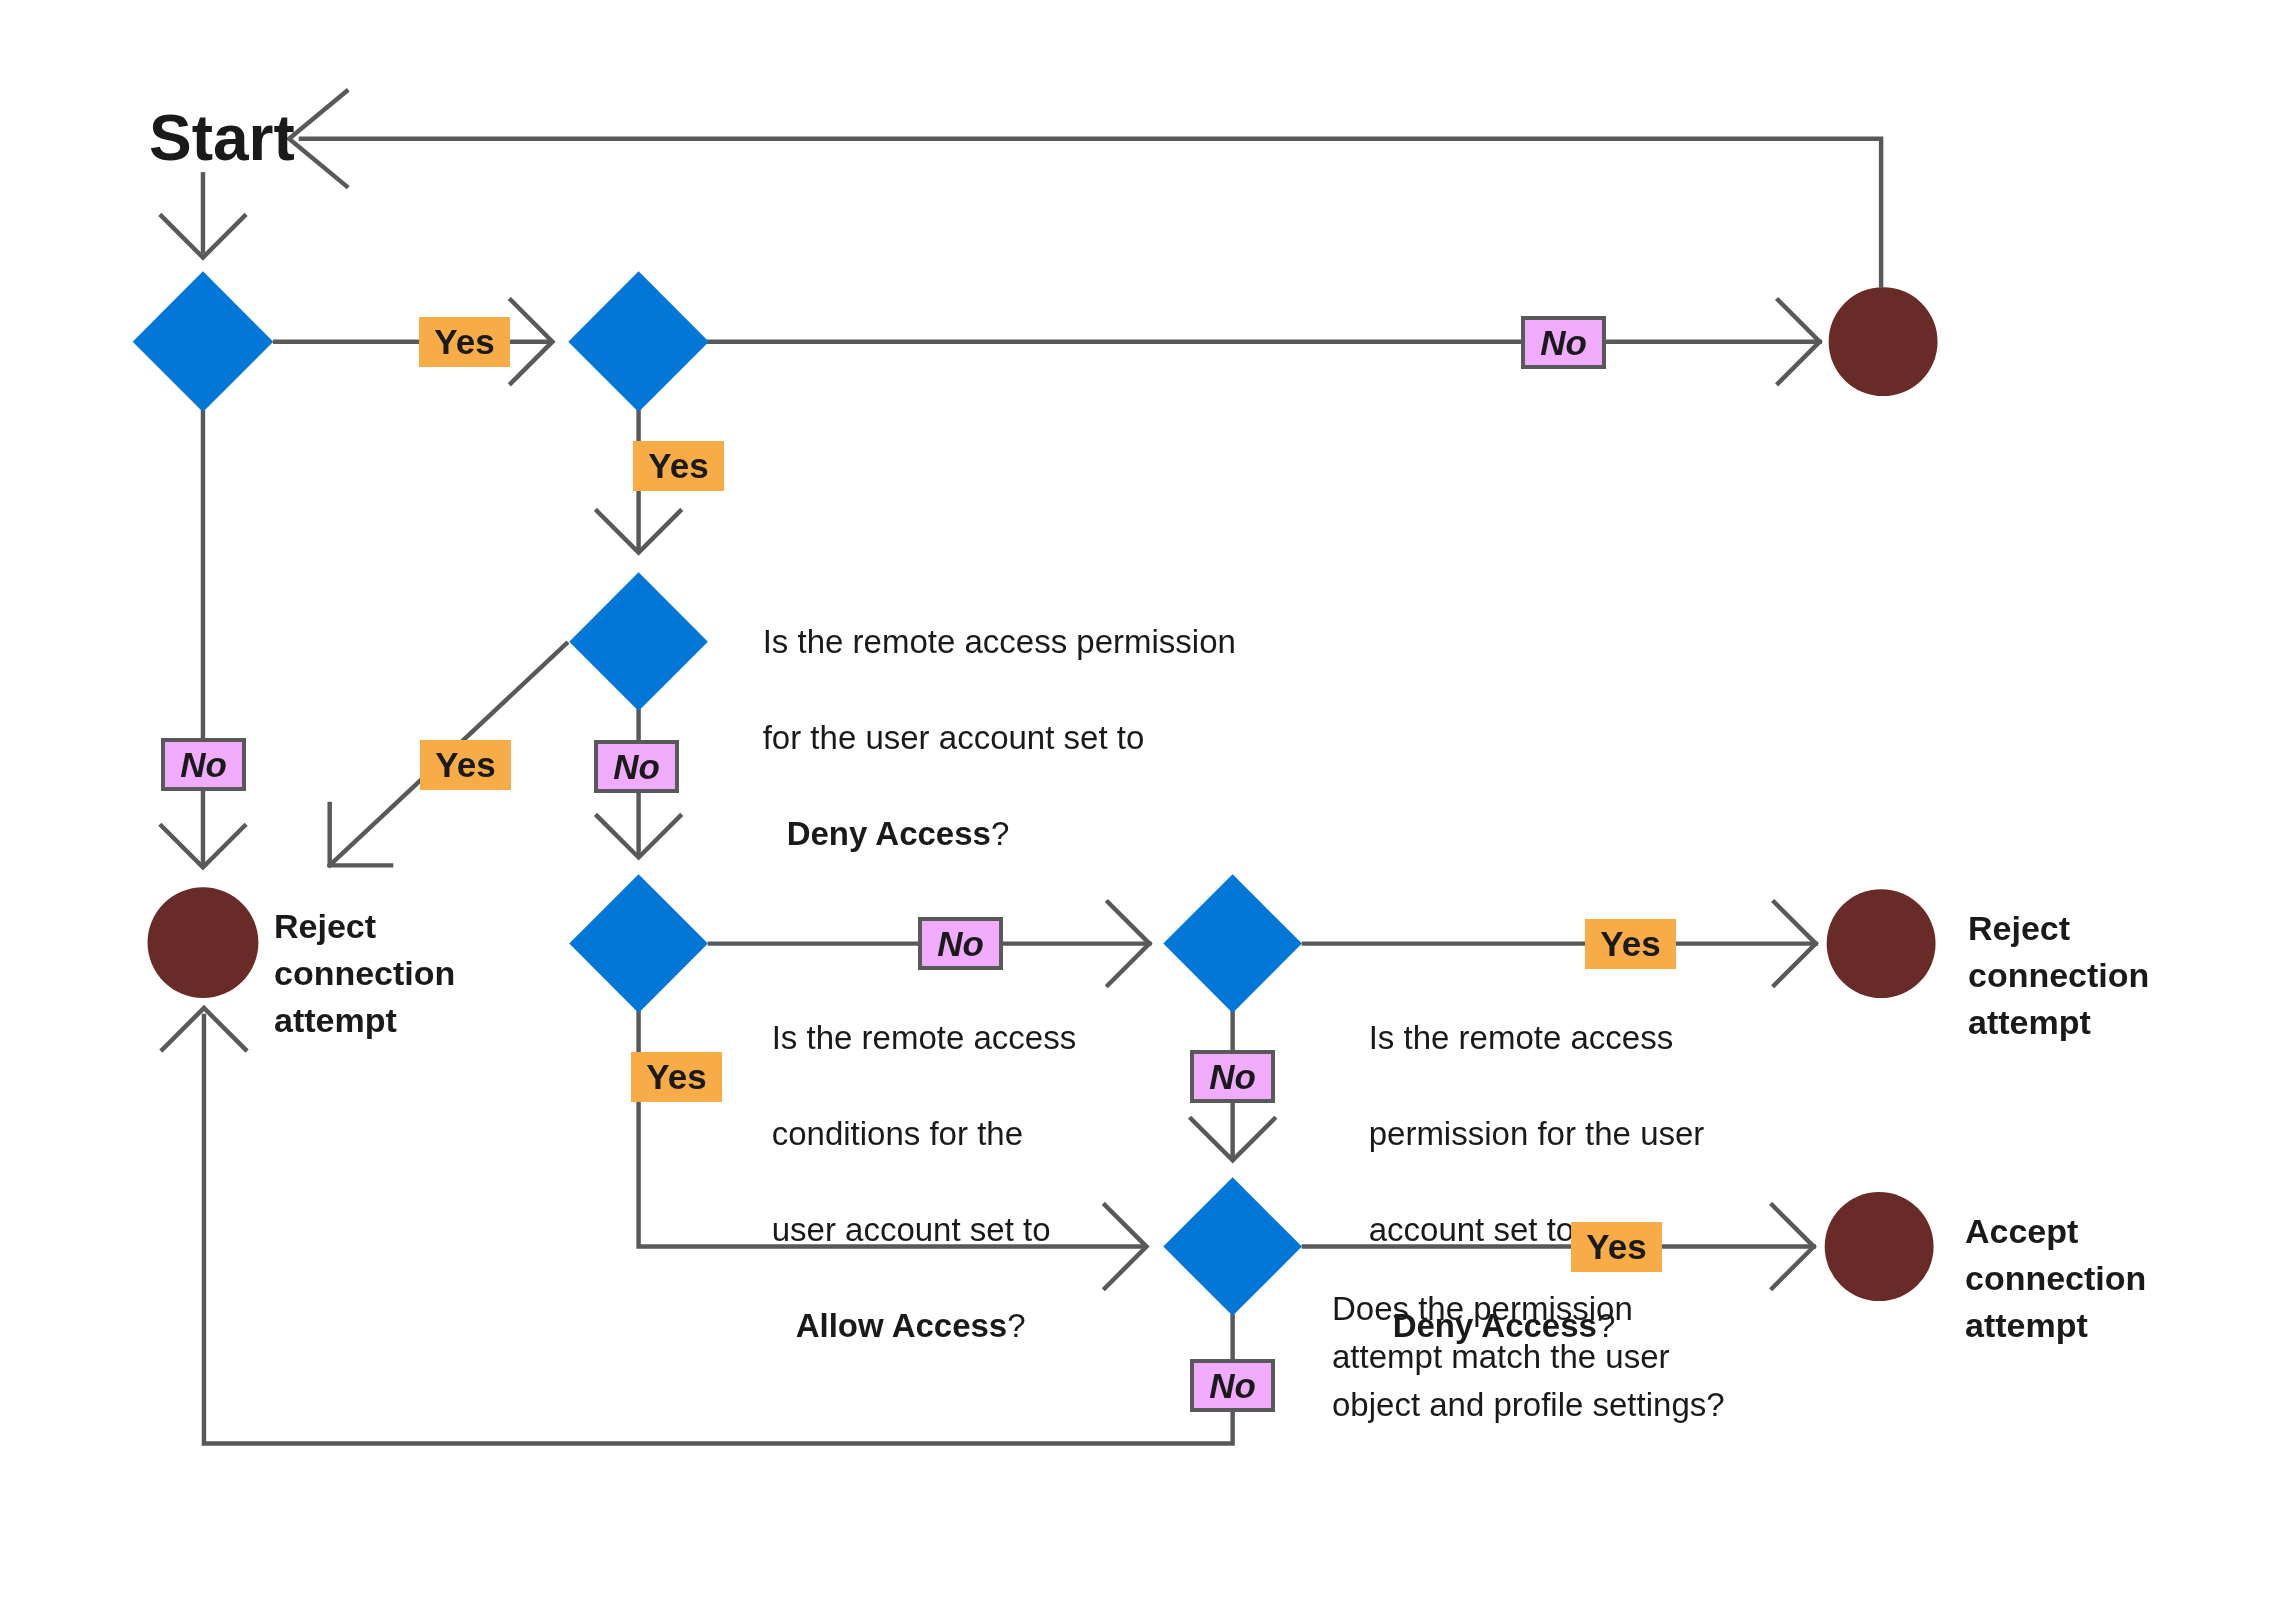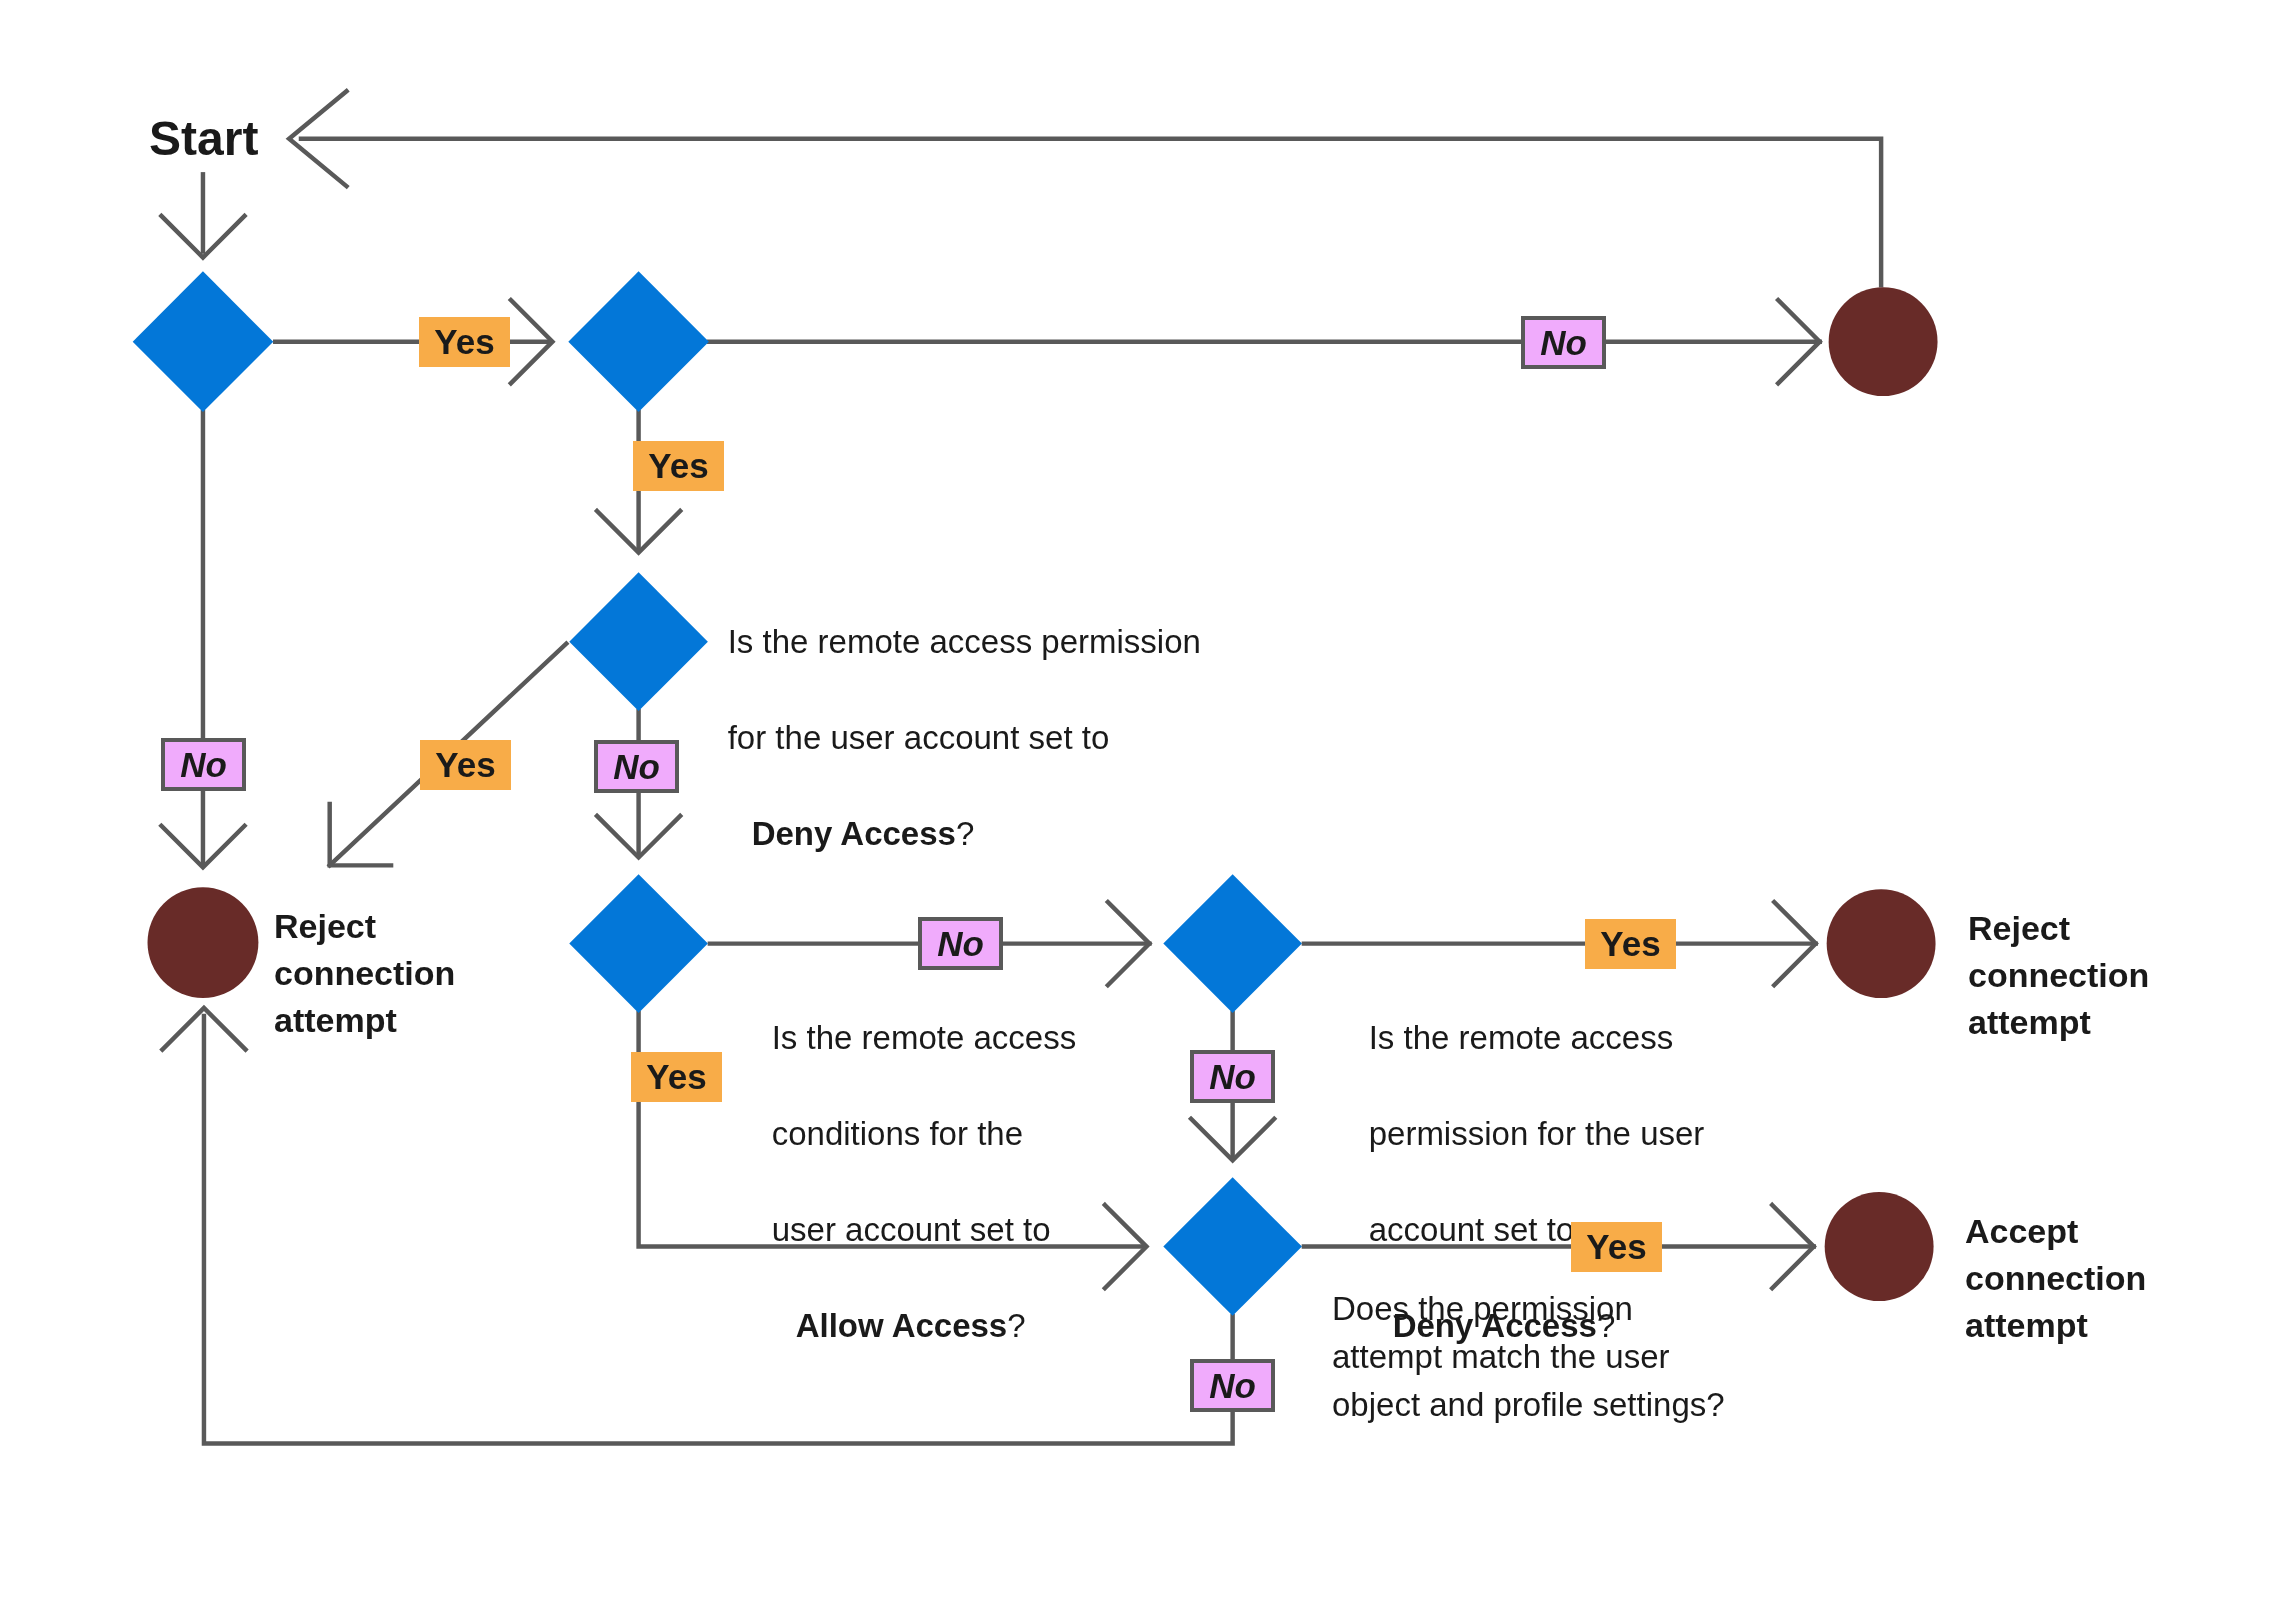--- a/index.html
+++ b/index.html
@@ -14,21 +14,21 @@
   .terminal{fill:var(--terminal-maroon,#682b28);}
   .q{
     position:absolute;font-size:33px;line-height:48px;font-weight:400;
     white-space:pre;letter-spacing:0;
   }
   .q b{font-weight:700;margin-left:24px;}
   .tlabel{
     position:absolute;font-size:34px;line-height:47px;font-weight:700;white-space:pre;
   }
   .start{
-    position:absolute;font-size:48px;line-height:55px;font-weight:700;white-space:pre;
+    position:absolute;font-size:64px;line-height:55px;font-weight:700;white-space:pre;
   }
   .tag{
     position:absolute;display:flex;align-items:center;justify-content:center;
     font-size:35px;font-weight:700;box-sizing:border-box;
   }
   .tag.yes{background:var(--label-orange,#f8ac48);margin-left:40px;}
   .tag.no{background:#f0abfc;border:4px solid var(--line-gray,#595959);font-style:italic;}
 </style>
 </head>
 <body>
@@ -104,21 +104,21 @@
     <circle class="terminal" cx="1902" cy="345" r="55"></circle>
     <circle class="terminal" cx="205" cy="952" r="56"></circle>
     <circle class="terminal" cx="1900" cy="953" r="55"></circle>
     <circle class="terminal" cx="1898" cy="1259" r="55"></circle>
   </svg>
 
   <div class="start" style="left:149px;top:111px">Start</div>
 
 
 
-  <div class="q" style="left:691px;top:570px">
+  <div class="q" style="left:726px;top:570px">
     <span>Is the remote access permission</span><br>
     <span>for the user account set to</span><br>
     <b>Deny Access</b><span>?</span>
   </div>
 
   <div class="q" style="left:735px;top:966px">
     <span>Is the remote access</span><br>
     <span>conditions for the</span><br>
     <span>user account set to</span><br>
     <b>Allow Access</b><span>?</span>

